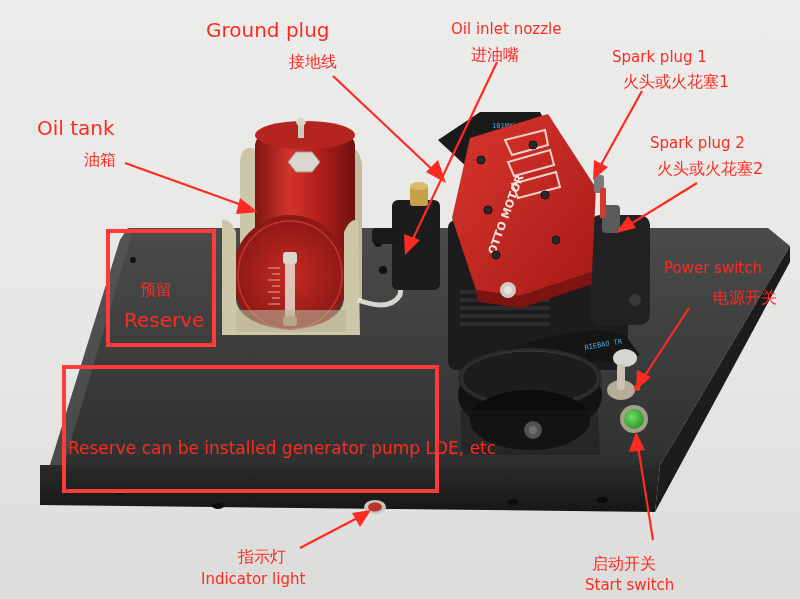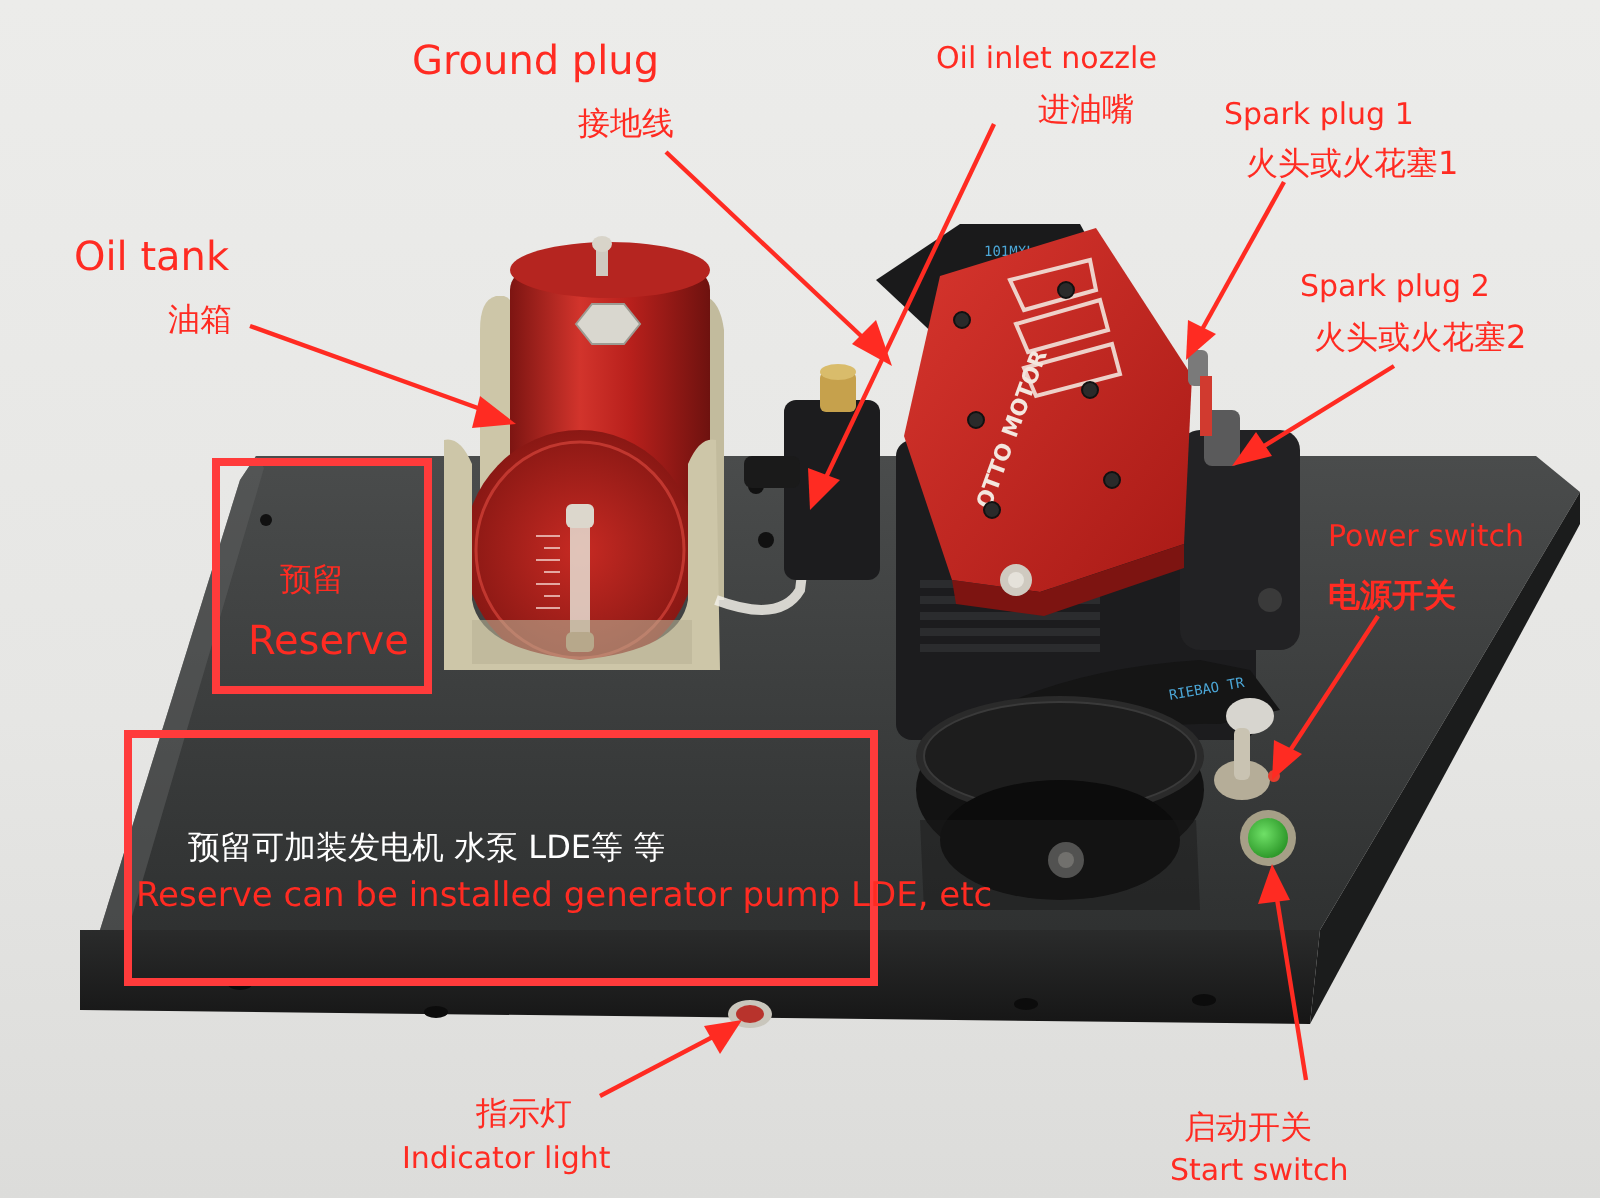--- a/index.html
+++ b/index.html
@@ -206,36 +206,35 @@
 
   <div class="red-box" style="left:106px; top:229px; width:110px; height:118px;"></div>
   <div class="red-box" style="left:62px; top:365px; width:377px; height:128px;"></div>
 
   <div class="lbl en-lg" style="left:206px; top:20px;">Ground plug</div>
   <div class="lbl cn-md" style="left:289px; top:54px;">接地线</div>
 
   <div class="lbl en-lg" style="left:37px; top:118px;text-align:right;">Oil tank</div>
   <div class="lbl cn-md" style="left:84px; top:152px;">油箱</div>
 
-  <div class="lbl en-md" style="left:468px; top:22px;">Oil inlet nozzle</div>
-  <div class="lbl cn-md" style="left:519px; top:47px;">进油嘴</div>
+  <div class="lbl en-md" style="left:451px; top:22px;">Oil inlet nozzle</div>
+  <div class="lbl cn-md" style="left:471px; top:47px;">进油嘴</div>
 
   <div class="lbl en-md" style="left:612px; top:50px;">Spark plug 1</div>
   <div class="lbl cn-md" style="left:623px; top:74px;">火头或火花塞1</div>
 
   <div class="lbl en-md" style="left:650px; top:136px;">Spark plug 2</div>
   <div class="lbl cn-md" style="left:657px; top:161px;text-align:center;">火头或火花塞2</div>
 
   <div class="lbl en-md" style="left:664px; top:261px;">Power switch</div>
-  <div class="lbl cn-md" style="left:664px; top:290px;font-weight:bold;">电源开关</div>
+  <div class="lbl cn-md" style="left:713px; top:290px;">电源开关</div>
 
   <div class="lbl cn-md" style="left:140px; top:282px;">预留</div>
   <div class="lbl en-lg" style="left:124px; top:310px;">Reserve</div>
 
-  <div class="lbl cn-md white" style="left:94px; top:416px;">预留可加装发电机 水泵 LDE等 等</div>
   <div class="lbl" style="left:68px; top:440px; font-size:17px;">Reserve can be installed generator pump LDE, etc</div>
 
   <div class="lbl cn-md" style="left:238px; top:549px;">指示灯</div>
   <div class="lbl en-md" style="left:201px; top:572px;">Indicator light</div>
 
   <div class="lbl cn-md" style="left:592px; top:556px;">启动开关</div>
   <div class="lbl en-md" style="left:585px; top:578px;">Start switch</div>
 
 </div>
 

